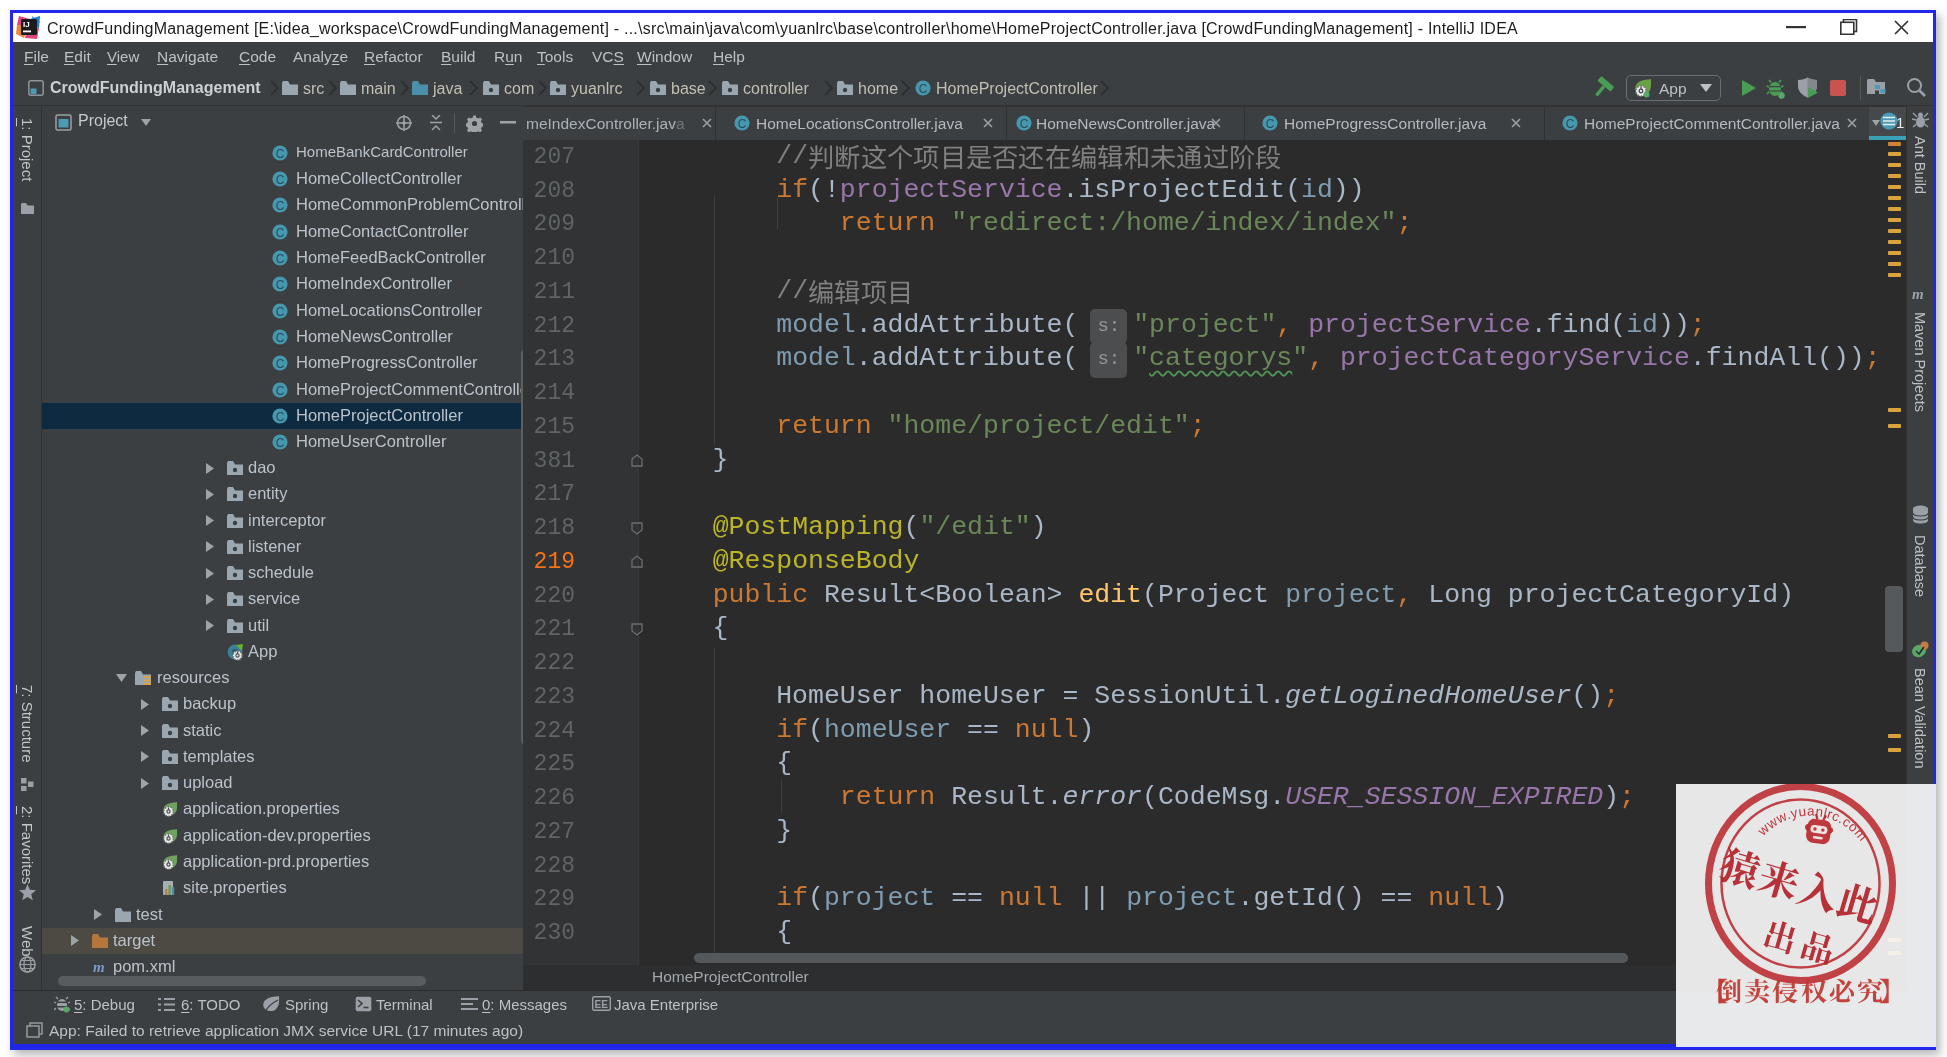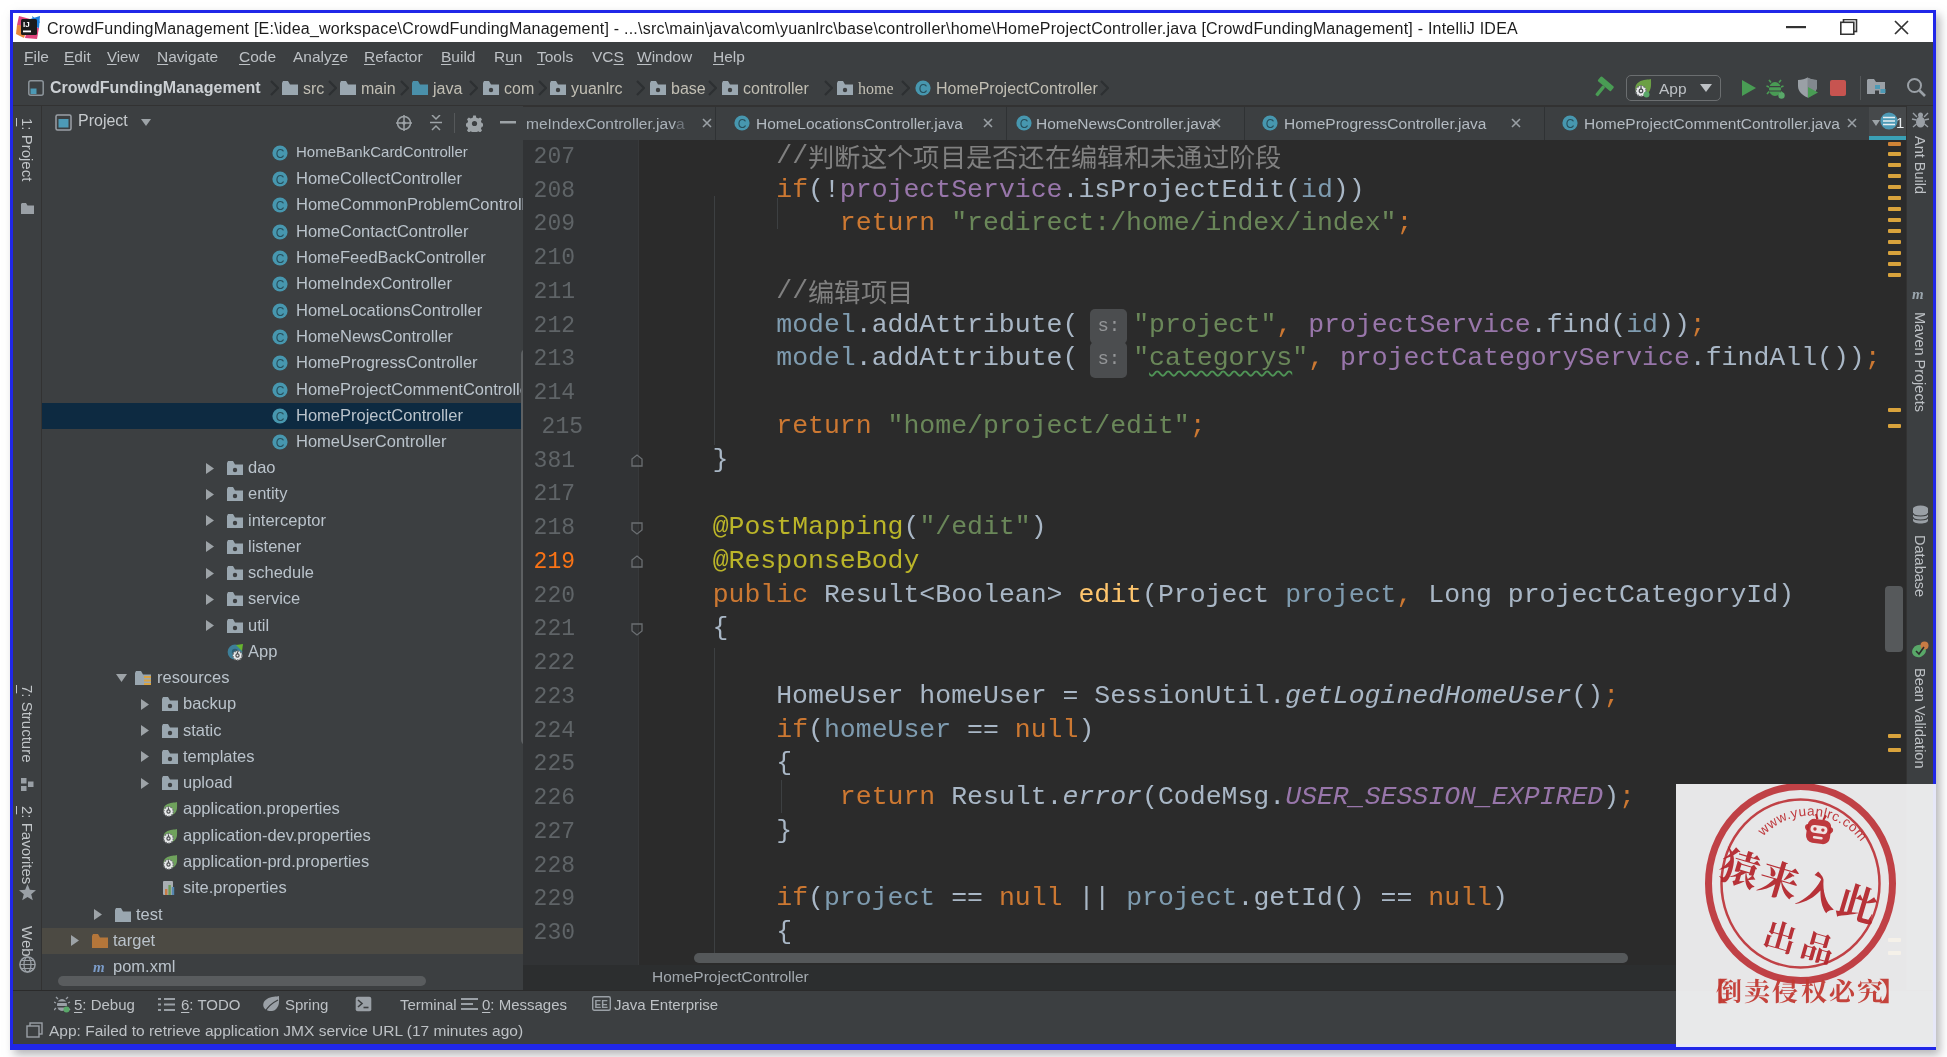--- a/index.html
+++ b/index.html
@@ -117,21 +117,21 @@
     <circle cx="8" cy="10" r="2.2" fill="#3c3f41"></circle>
   </svg>
 <div class="t " style="left:743px;top:80px;font-size:16px;color:#c2bfb4;font-weight:normal;">controller</div>
 <svg class="ab" style="left:824px;top:80px" width="9" height="16" viewBox="0 0 9 16">
     <path d="M1,1 L8,8 L1,15" stroke="#2d3032" stroke-width="2.2" fill="none"></path>
   </svg>
 <svg class="ab" style="left:837px;top:80px" width="17" height="16" viewBox="0 0 17 16">
     <path d="M0,3 L0,15 L16,15 L16,4.5 L8,4.5 L6,1 L1,1 Z" fill="#9aa7b0"></path>
     <circle cx="8" cy="10" r="2.2" fill="#3c3f41"></circle>
   </svg>
-<div class="t " style="left:858px;top:80px;font-size:16px;color:#c2bfb4;font-weight:normal;font-family:Liberation Serif, serif;">home</div>
+<div class="t " style="left:858px;top:80px;font-size:16px;color:#c2bfb4;font-weight:normal;">home</div>
 <svg class="ab" style="left:901px;top:80px" width="9" height="16" viewBox="0 0 9 16">
     <path d="M1,1 L8,8 L1,15" stroke="#2d3032" stroke-width="2.2" fill="none"></path>
   </svg>
 <svg class="ab" style="left:915px;top:80px" width="16" height="16" viewBox="0 0 16 16">
     <circle cx="8" cy="8" r="7.6" fill="#4797af"></circle>
     <text x="8" y="12.5" font-size="12" font-family="Liberation Sans" fill="#274f5c" text-anchor="middle">C</text>
   </svg>
 <div class="t " style="left:936px;top:80px;font-size:16px;color:#c2bfb4;font-weight:normal;">HomeProjectController</div>
 <svg class="ab" style="left:1100px;top:80px" width="9" height="16" viewBox="0 0 9 16">
     <path d="M1,1 L8,8 L1,15" stroke="#2d3032" stroke-width="2.2" fill="none"></path>
@@ -517,21 +517,21 @@
 <div class="ab" style="left:258px;top:640px;width:1px;height:33px;background:#3d4042"></div>
 <div class="ab" style="left:254px;top:58px;width:1px;height:31px;background:#3d4042"></div>
 <div class="t mono" style="left:0px;top:4.0px;width:52px;text-align:right;font-size:23px;color:#5f6467">207</div>
 <div class="t mono" style="left:0px;top:37.74px;width:52px;text-align:right;font-size:23px;color:#5f6467">208</div>
 <div class="t mono" style="left:0px;top:71.48px;width:52px;text-align:right;font-size:23px;color:#5f6467">209</div>
 <div class="t mono" style="left:0px;top:105.22px;width:52px;text-align:right;font-size:23px;color:#5f6467">210</div>
 <div class="t mono" style="left:0px;top:138.96px;width:52px;text-align:right;font-size:23px;color:#5f6467">211</div>
 <div class="t mono" style="left:0px;top:172.70000000000002px;width:52px;text-align:right;font-size:23px;color:#5f6467">212</div>
 <div class="t mono" style="left:0px;top:206.44px;width:52px;text-align:right;font-size:23px;color:#5f6467">213</div>
 <div class="t mono" style="left:0px;top:240.18px;width:52px;text-align:right;font-size:23px;color:#5f6467">214</div>
-<div class="t mono" style="left:8px;top:273.92px;width:52px;text-align:right;font-size:23px;color:#5f6467">215</div>
+<div class="t mono" style="left:0px;top:273.92px;width:52px;text-align:right;font-size:23px;color:#5f6467">215</div>
 <div class="t mono" style="left:0px;top:307.66px;width:52px;text-align:right;font-size:23px;color:#5f6467">381</div>
 <div class="t mono" style="left:0px;top:341.40000000000003px;width:52px;text-align:right;font-size:23px;color:#5f6467">217</div>
 <div class="t mono" style="left:0px;top:375.14000000000004px;width:52px;text-align:right;font-size:23px;color:#5f6467">218</div>
 <div class="t mono" style="left:0px;top:408.88px;width:52px;text-align:right;font-size:23px;color:#f97316">219</div>
 <div class="t mono" style="left:0px;top:442.62px;width:52px;text-align:right;font-size:23px;color:#5f6467">220</div>
 <div class="t mono" style="left:0px;top:476.36px;width:52px;text-align:right;font-size:23px;color:#5f6467">221</div>
 <div class="t mono" style="left:0px;top:510.1px;width:52px;text-align:right;font-size:23px;color:#5f6467">222</div>
 <div class="t mono" style="left:0px;top:543.84px;width:52px;text-align:right;font-size:23px;color:#5f6467">223</div>
 <div class="t mono" style="left:0px;top:577.58px;width:52px;text-align:right;font-size:23px;color:#5f6467">224</div>
 <div class="t mono" style="left:0px;top:611.32px;width:52px;text-align:right;font-size:23px;color:#5f6467">225</div>
@@ -668,21 +668,21 @@
 <svg class="ab" style="left:262px;top:996px" width="19" height="17" viewBox="0 0 19 17">
     <path d="M3,13 C0,10 1,5 5,3 C9,0 15,1 17,0 C17,5 18,10 13,14 C10,16 5,15 3,13 Z" fill="#9aa0a6"></path>
     <path d="M3,16 C6,10 10,7 16,4" stroke="#3c3f41" stroke-width="1.3" fill="none"></path>
   </svg>
 <div class="t " style="left:285px;top:996px;font-size:15px;color:#bdc1c5;font-weight:normal;">Spring</div>
 <svg class="ab" style="left:355px;top:996px" width="17" height="16" viewBox="0 0 17 16">
     <rect x="0.7" y="0.7" width="15.6" height="14.6" rx="2" fill="#9aa0a6"></rect>
     <path d="M3,4 L7,7.5 L3,11" stroke="#3c3f41" stroke-width="1.6" fill="none"></path>
     <path d="M8.5,11.5 L13.5,11.5" stroke="#3c3f41" stroke-width="1.6"></path>
   </svg>
-<div class="t " style="left:376px;top:996px;font-size:15px;color:#bdc1c5;font-weight:normal;margin-left:24px;">Terminal</div>
+<div class="t " style="left:376px;top:996px;font-size:15px;color:#bdc1c5;font-weight:normal;">Terminal</div>
 <svg class="ab" style="left:461px;top:998px" width="17" height="13" viewBox="0 0 17 13">
     <path d="M0,1 L17,1 M0,6 L12,6 M0,11 L17,11" stroke="#9aa0a6" stroke-width="2"></path>
   </svg>
 <div class="t " style="left:482px;top:996px;font-size:15px;color:#bdc1c5;font-weight:normal;"><u>0</u>: Messages</div>
 <svg class="ab" style="left:592px;top:996px" width="19" height="15" viewBox="0 0 19 15">
     <rect x="0.7" y="0.7" width="17.6" height="13.6" rx="1.5" fill="none" stroke="#9aa0a6" stroke-width="1.4"></rect>
     <text x="2.5" y="11.5" font-size="10" font-weight="bold" font-family="Liberation Sans" fill="#9aa0a6">EE</text>
   </svg>
 <div class="t " style="left:614px;top:996px;font-size:15px;color:#bdc1c5;font-weight:normal;">Java Enterprise</div>
 <svg class="ab" style="left:26px;top:1022px" width="17" height="16" viewBox="0 0 17 16">

